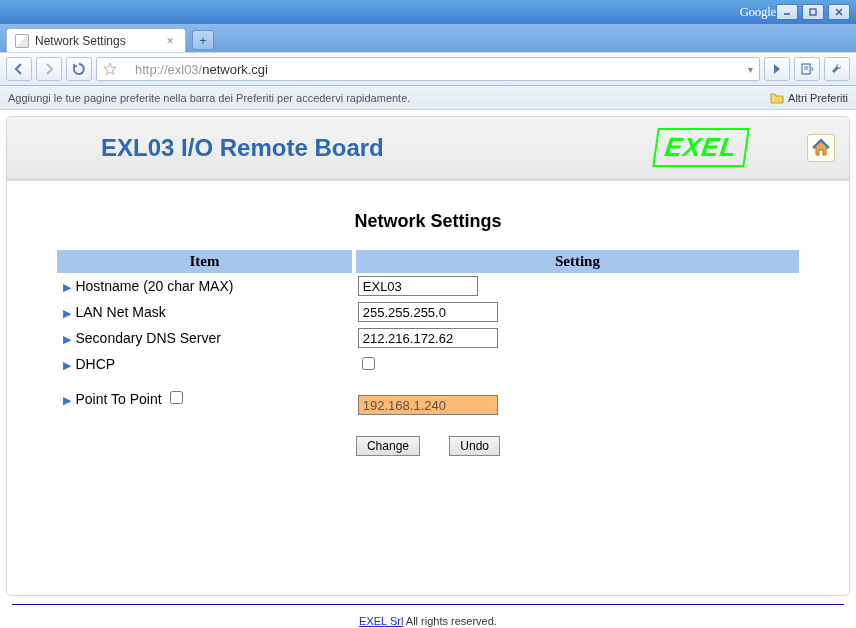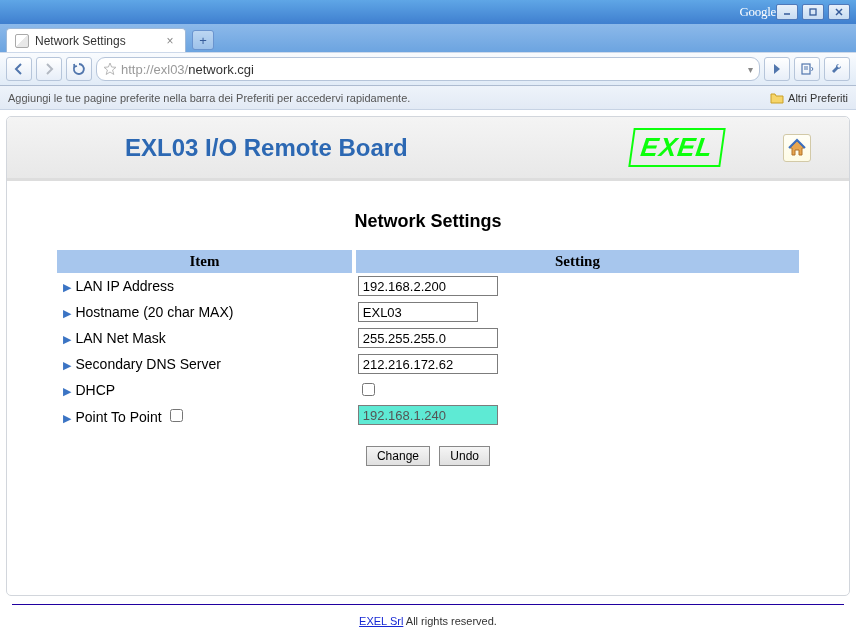--- a/index.html
+++ b/index.html
@@ -101,26 +101,26 @@
     background: linear-gradient(to bottom, #ffffff, #e7eef8);
     display:flex;align-items:center;justify-content:center;
     color: #5176ad;
   }
   .nav-btn.disabled { color: #b3b9c2; }
   .nav-btn svg, .tool-btn svg { width: 14px; height: 14px; }
   .addrwrap {
     flex: 1;
     height: 24px;
     border: 1px solid #b6c5da;
-    border-radius: 9px;
+    border-radius: 2px;
     background: #fff;
     display: flex;
     align-items: center;
     padding: 0 6px;
-    gap: 4px;
+    gap: 18px;
   }
   .star-icon { width: 14px; height: 14px; }
   .addr-url { font-size: 13px; color: #999; }
   .addr-url .path { color: #333; }
   .arrow-down {
     margin-left: auto;
     color: #888;
     font-size: 10px;
   }
 
@@ -158,21 +158,21 @@
     min-height: 480px;
     padding: 0 0 10px 0;
   }
   .page-header {
     background: linear-gradient(to bottom, #f4f4f4, #e8e8e8);
     border-bottom: 3px solid #dddddd;
     border-radius: 5px 5px 0 0;
     height: 64px;
     display: flex;
     align-items: center;
-    padding: 0 38px;
+    padding: 0 14px;
   }
   .board-title {
     flex: 1;
     text-align: left;
     font-family: Verdana, Arial, sans-serif;
     font-size: 24px;
     font-weight: bold;
     color: #2c68b3;
     padding-left: 80px;
   }
@@ -241,36 +241,37 @@
   input.ip {
     font-family: Arial, sans-serif;
     font-size: 13px;
     width: 140px;
     height: 20px;
     border: 1px solid #7c7c7c;
     padding: 1px 4px;
     background: #fff;
   }
   input.ip:disabled {
-    background: #5eead4;
+    background: #fdba74;
     color: #555;
+    margin-top: 16px;
   }
   input.chk {
     width: 13px; height: 13px;
   }
 
   .button-row {
     text-align: center;
     padding: 18px 0 6px 0;
   }
   .form-btn {
     font-family: Arial, sans-serif;
     font-size: 12px;
     padding: 2px 10px;
-    margin: 0 3px;
+    margin: 0 13px;
     border: 1px solid #888;
     background: linear-gradient(to bottom,#f5f5f5,#e0e0e0);
   }
 
   .footer-line {
     border-top: 1px solid #2000a0;
     margin: 8px 6px 0 6px;
   }
   .footer {
     text-align: center;
@@ -390,24 +391,20 @@
       <div class="page-h1">Network Settings</div>
 
       <table class="settings">
         <tbody>
             <tr>
           <th class="item">Item</th>
           <th>Setting</th>
         </tr>
 
         <tr>
-          <td class="label-cell"><span class="bullet">▶</span><span>LAN IP Address</span></td>
-          <td><input class="ip" type="text" value="192.168.2.200" style=""></td>
-        </tr>
-        <tr>
           <td class="label-cell"><span class="bullet">▶</span><span>Hostname (20 char MAX)</span></td>
           <td><input class="ip" style="width: 120px;" type="text" value="EXL03"></td>
         </tr>
         <tr>
           <td class="label-cell"><span class="bullet">▶</span><span>LAN Net Mask</span></td>
           <td><input class="ip" type="text" value="255.255.255.0" style=""></td>
         </tr>
         <tr>
           <td class="label-cell"><span class="bullet">▶</span><span>Secondary DNS Server</span></td>
           <td><input class="ip" type="text" value="212.216.172.62" style=""></td>

